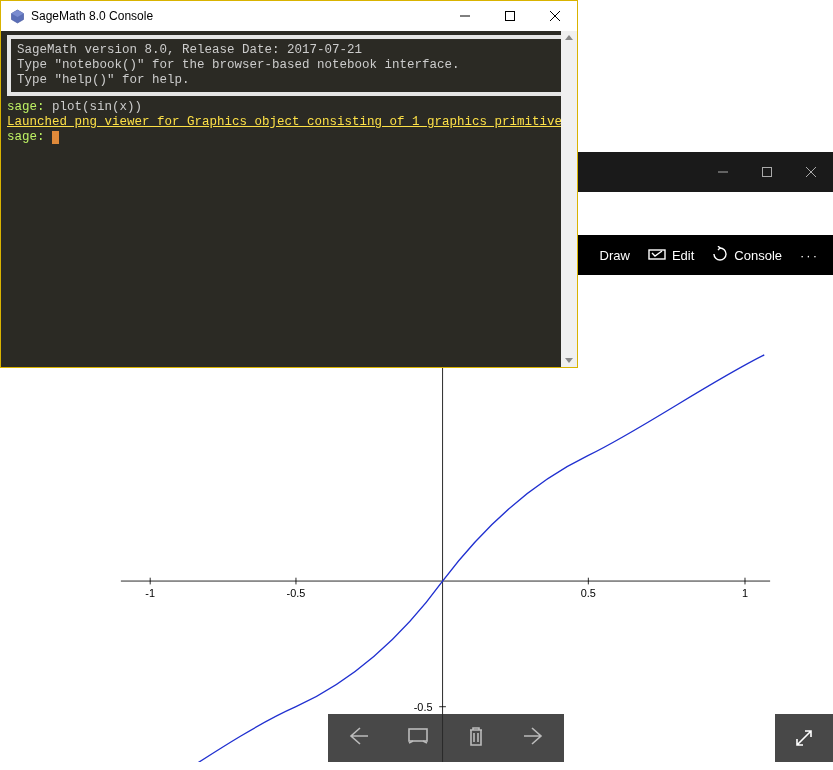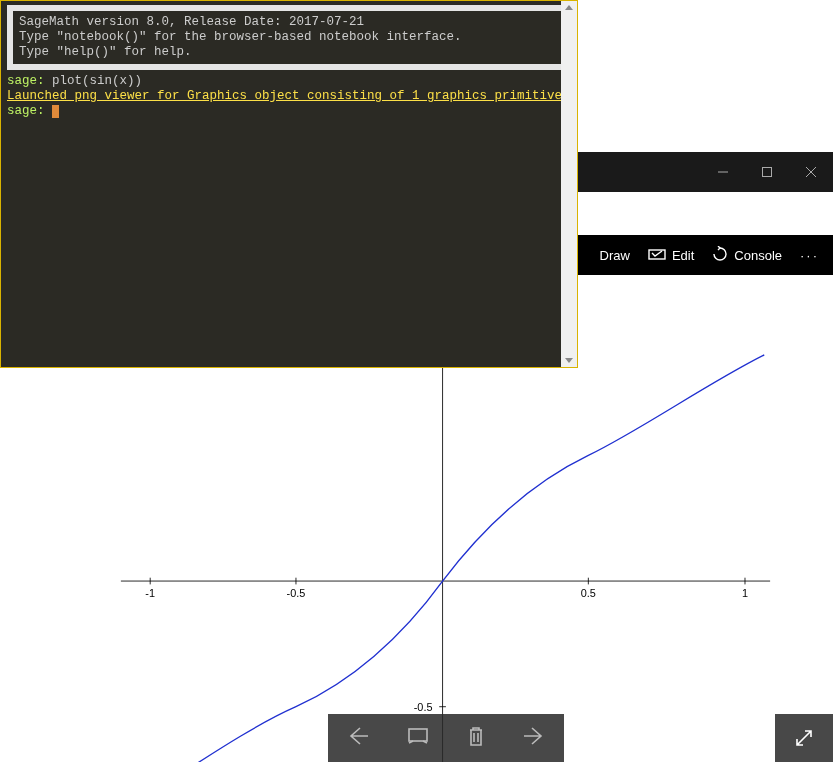--- a/index.html
+++ b/index.html
@@ -68,21 +68,21 @@
     content:""; position:absolute; top:4px; left:4px;
     border-left:4px solid transparent; border-right:4px solid transparent;
     border-bottom:5px solid #888;
   }
   .console-scroll::after {
     content:""; position:absolute; bottom:4px; left:4px;
     border-left:4px solid transparent; border-right:4px solid transparent;
     border-top:5px solid #888;
   }
   .banner {
-    border: 6px solid #e5e5e5;
+    border: 4px solid #e5e5e5;
     padding: 4px 6px;
     margin-bottom: 4px;
     white-space: pre;
   }
   .prompt { color: #bef264; }
   .cmd { color: #cccccc; }
   .outline { color: #fde047; text-decoration: underline; }
   .cursor-block {
     display: inline-block;
     width: 7px; height: 13px;
@@ -276,20 +276,47 @@
 
     <div class="fullscreen-btn">
       <svg width="18" height="18">
           <path d="M2 16 L16 2 M10 2 H16 V8 M8 16 H2 V10"></path>
         </svg>
     </div>
   </div>
 </div>
 
 <div class="console-window">
+  <div class="console-titlebar">
+    <div class="console-icon">
+      <svg width="15" height="15" viewBox="0 0 15 15">
+        <polygon points="7.5,1 13.5,4.5 13.5,10.5 7.5,14 1.5,10.5 1.5,4.5" fill="#5b6fb7" stroke="#3a4d9c" stroke-width="0.6"></polygon>
+        <polygon points="7.5,1 13.5,4.5 7.5,8 1.5,4.5" fill="#7a8cd0"></polygon>
+      </svg>
+    </div>
+    <div class="console-title">SageMath 8.0 Console</div>
+    <div class="win-controls">
+      <div class="win-btn">
+        <svg width="10" height="10">
+            <line x1="0" y1="5" x2="10" y2="5"></line>
+          </svg>
+      </div>
+      <div class="win-btn">
+        <svg width="10" height="10">
+            <rect x="0.5" y="0.5" width="9" height="9"></rect>
+          </svg>
+      </div>
+      <div class="win-btn">
+        <svg width="10" height="10">
+            <line x1="0" y1="0" x2="10" y2="10"></line>
+            <line x1="10" y1="0" x2="0" y2="10"></line>
+          </svg>
+      </div>
+    </div>
+  </div>
 
   <div class="console-body">
     <div class="banner"><span>SageMath version 8.0, Release Date: 2017-07-21</span>
 <span>Type "notebook()" for the browser-based notebook interface.</span>
 <span>Type "help()" for help.</span></div>
 <div><span class="prompt">sage:</span><span class="cmd"> plot(sin(x))</span></div>
 <div class="outline">Launched png viewer for Graphics object consisting of 1 graphics primitive</div>
 <div><span class="prompt">sage:</span> <span class="cursor-block"></span></div>
     <div class="console-scroll"></div>
   </div>

